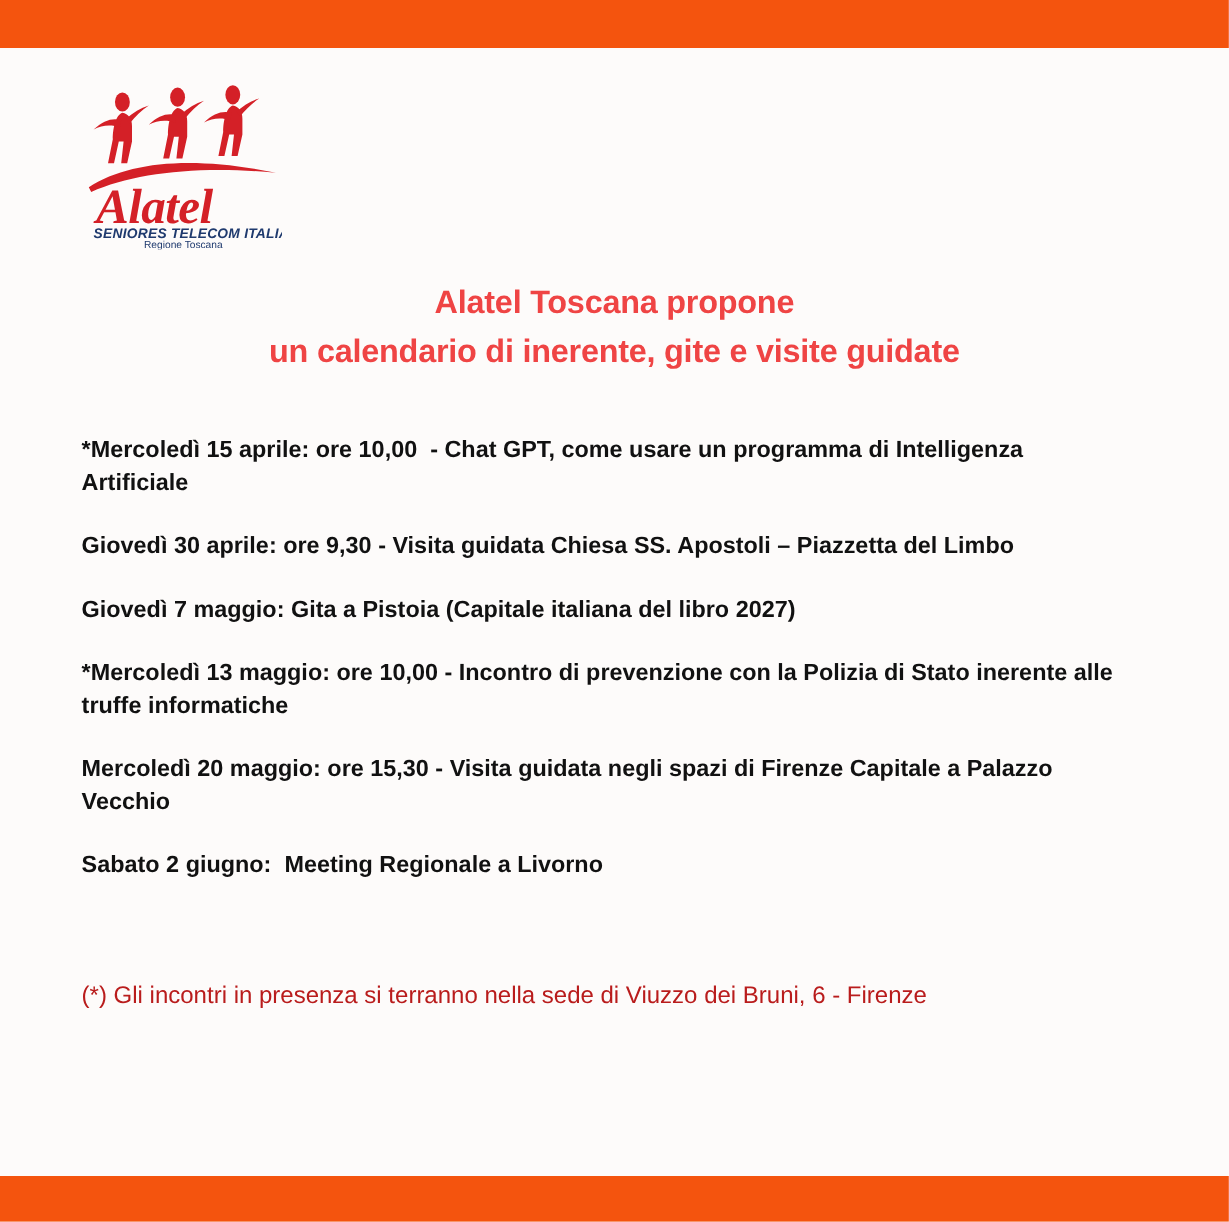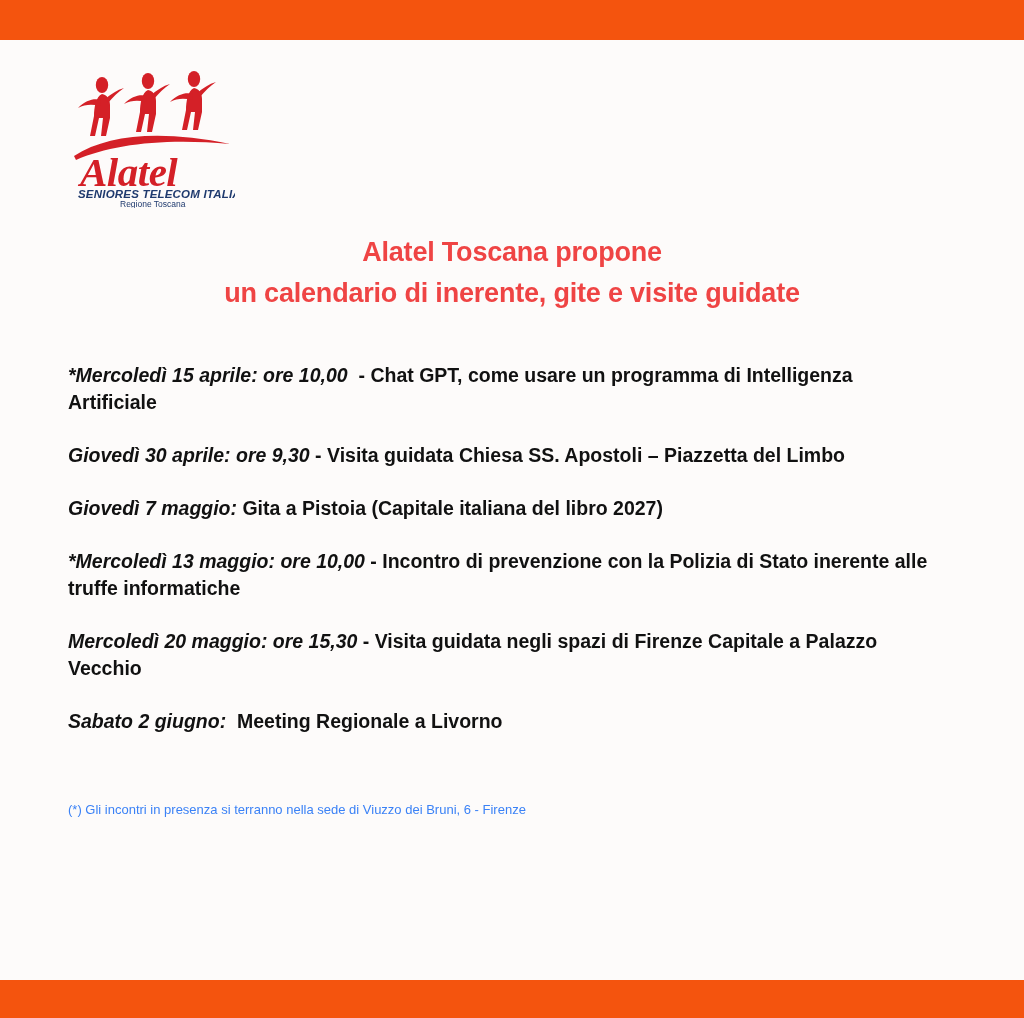--- a/index.html
+++ b/index.html
@@ -80,37 +80,36 @@
     font-size: 19.5px;
     line-height: 27px;
   }
   .entry {
     margin-bottom: 26px;
   }
   .entry:last-child {
     margin-bottom: 0;
   }
   .entry .when {
-    font-style: italic;
     font-weight: bold;
     white-space: pre;
   }
   .entry .what {
     font-weight: bold;
     font-style: normal;
   }
 
   
   .footnote {
     position: absolute;
     left: 68px;
-    top: 796px;
+    top: 817px;
     width: 880px;
-    color: #3b82f6;
-    font-size: 13px;
+    color: #b91c1c;
+    font-size: 20px;
     line-height: 27px;
     font-weight: normal;
   }
 </style>
 </head>
 <body>
 
 <div class="poster">
 
   <div class="band band-top"></div>

